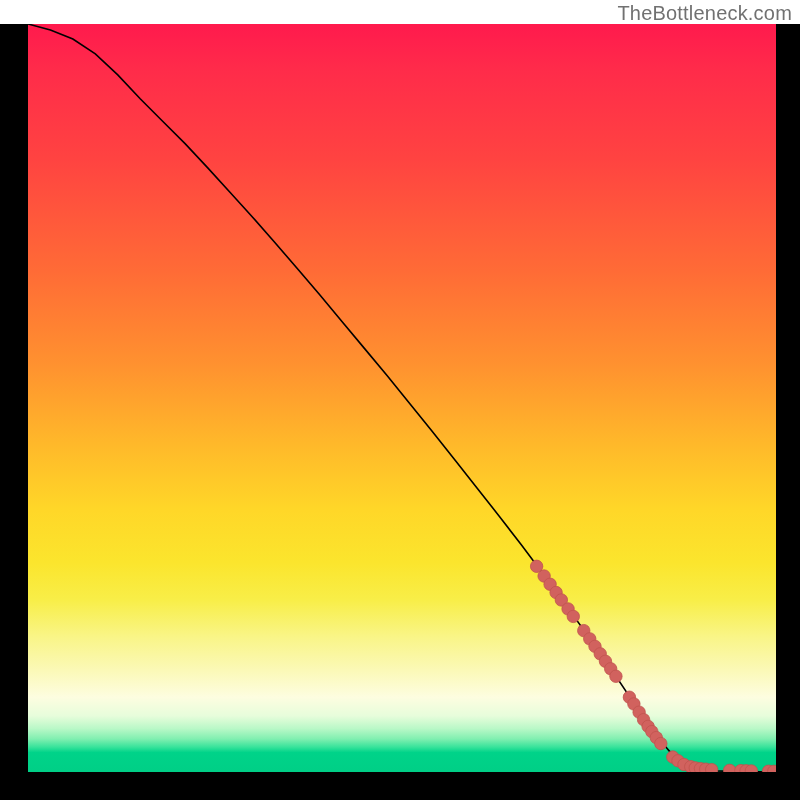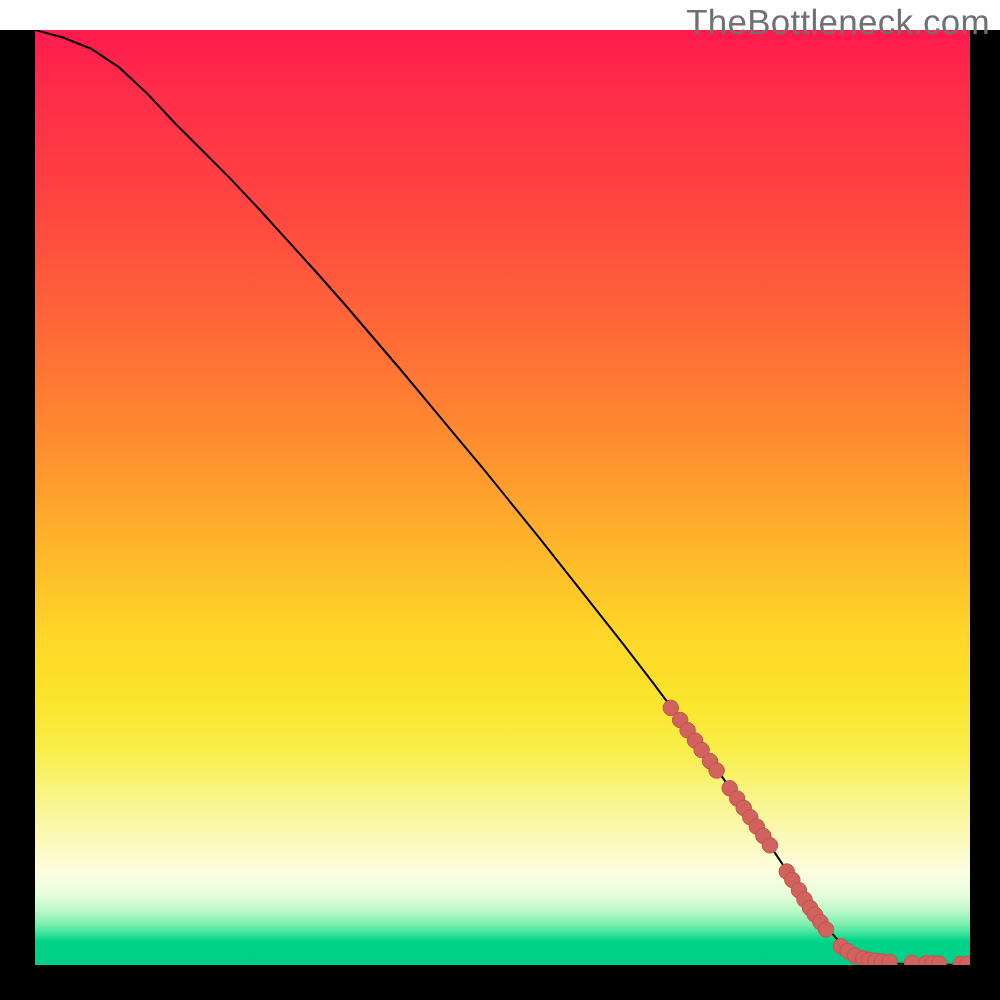--- a/index.html
+++ b/index.html
@@ -13,21 +13,21 @@
   }
   .wrap {
     position: relative;
     width: 800px;
     height: 800px;
   }
   .watermark {
     position: absolute;
     top: 2px;
     right: 8px;
-    font-size: 28px;
+    font-size: 20px;
     color: #717171;
     letter-spacing: 0.2px;
     z-index: 30;
   }
   .frame-outer {
     position: absolute;
     left: 0;
     top: 24px;
     width: 800px;
     height: 776px;

